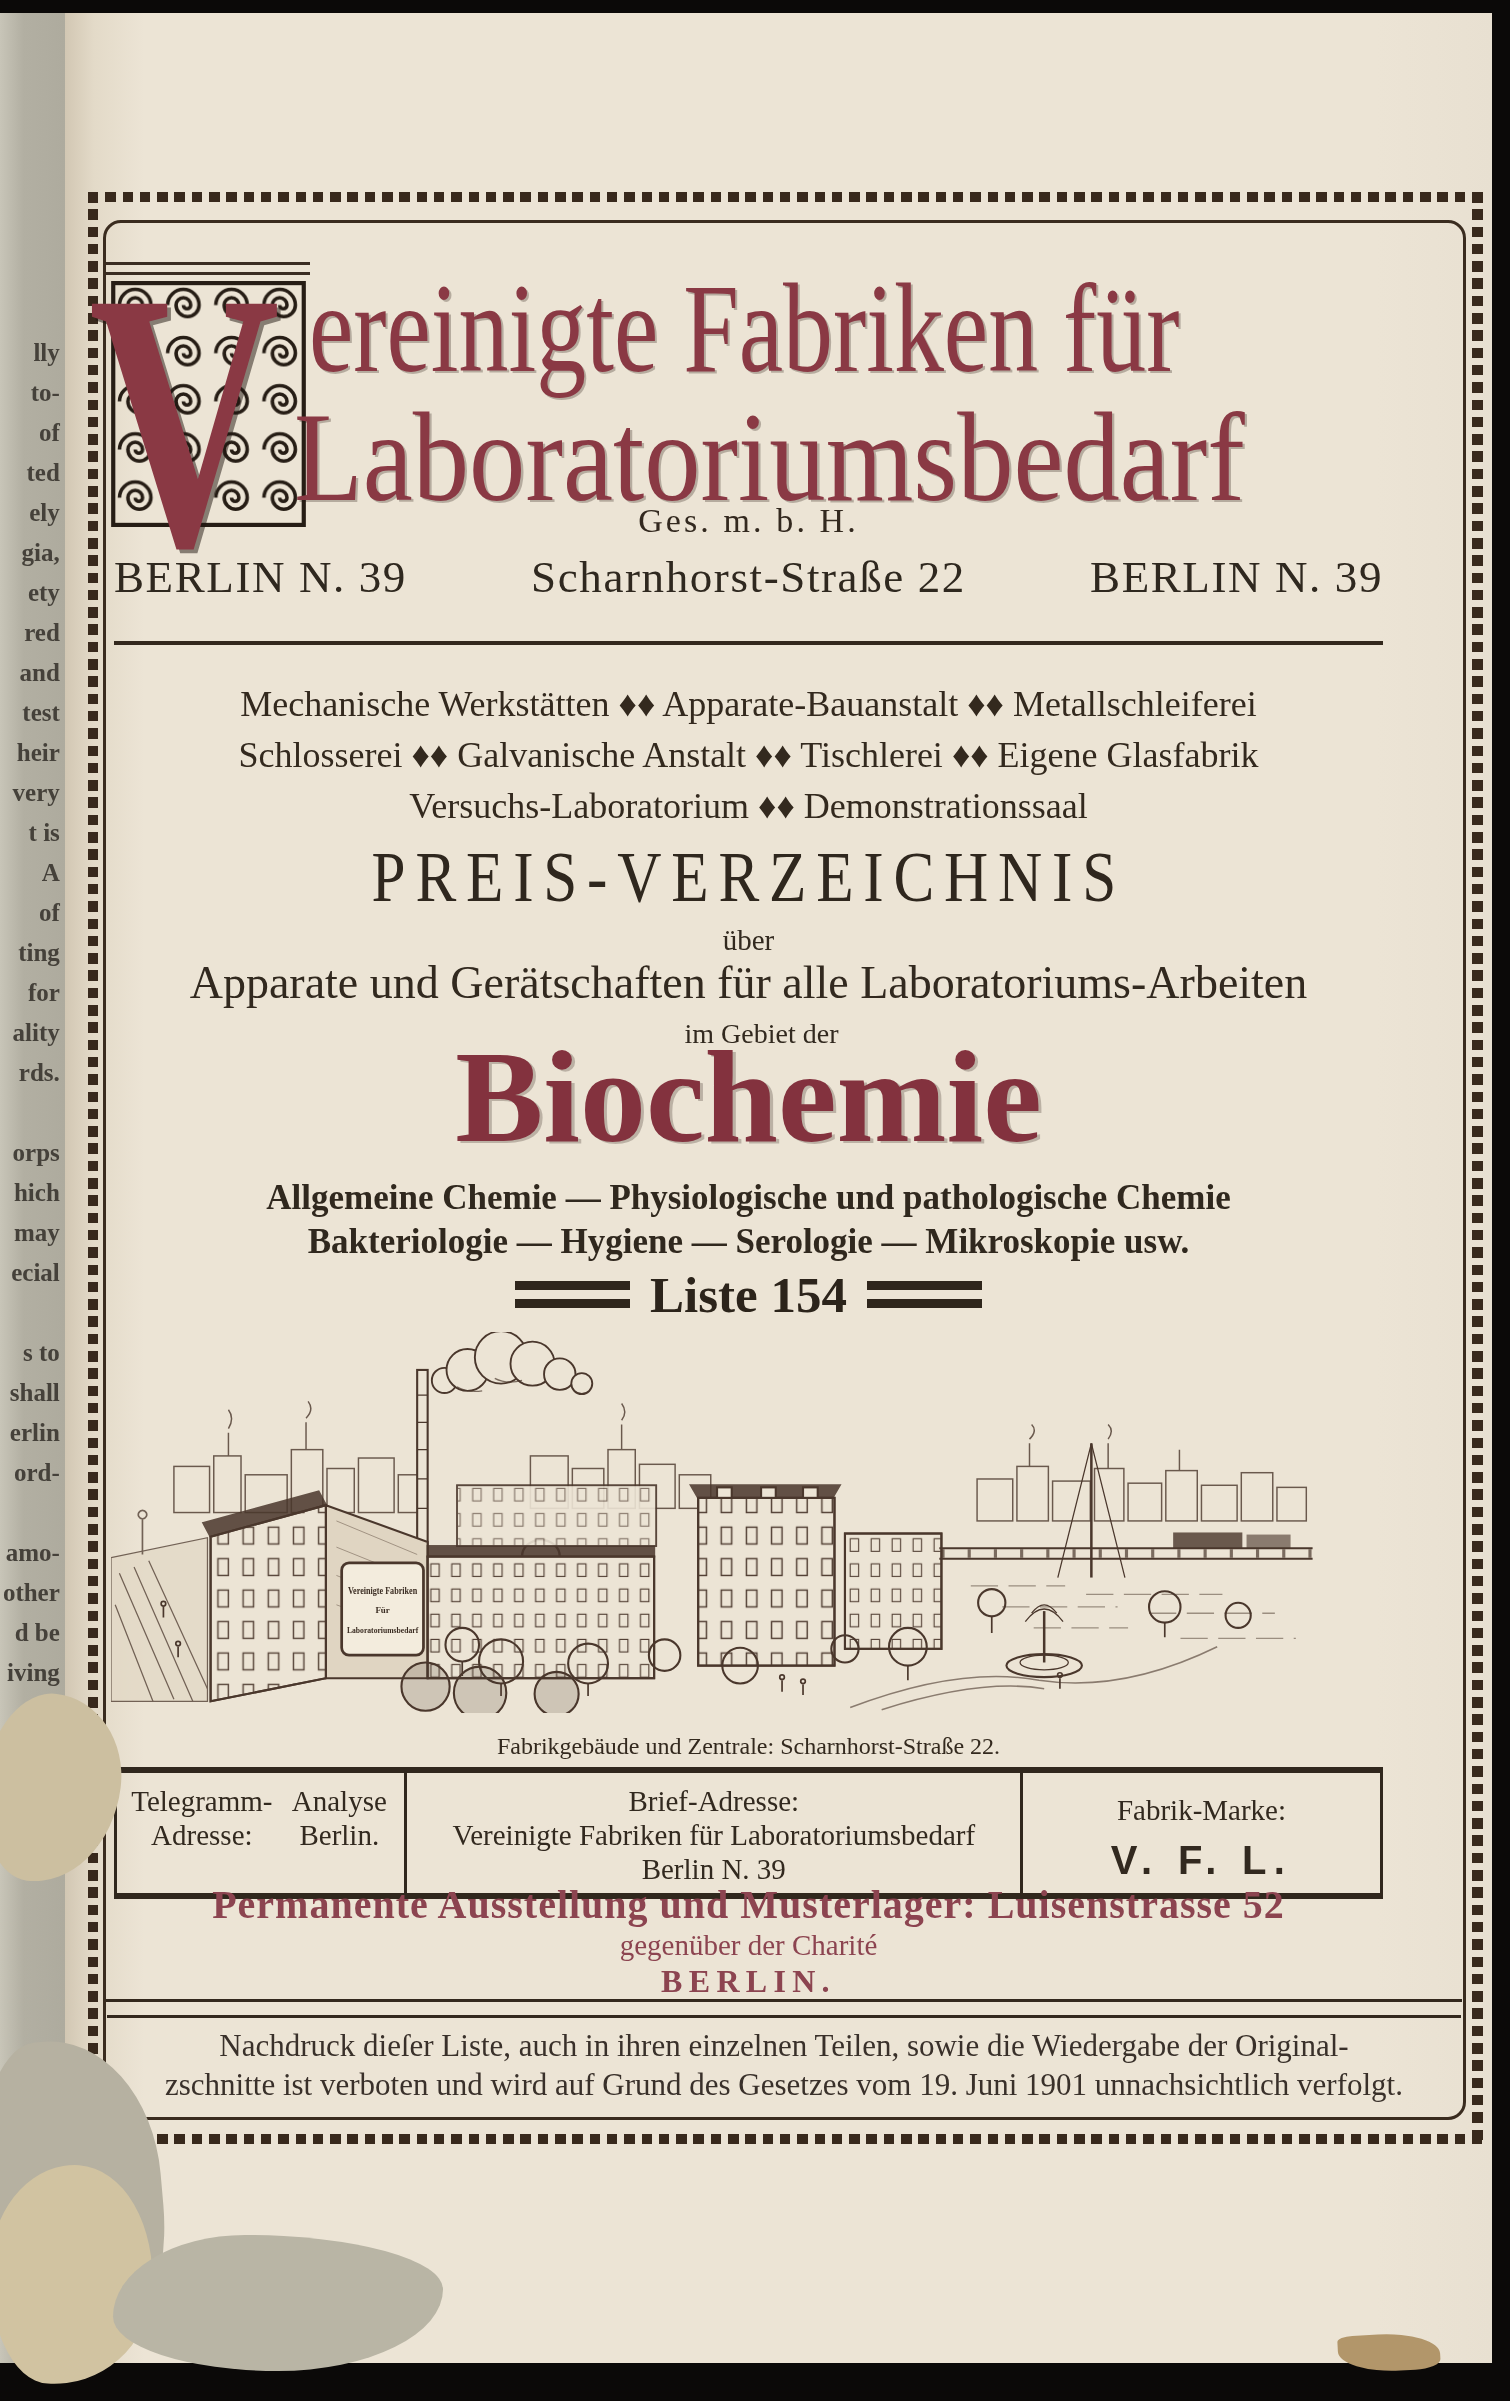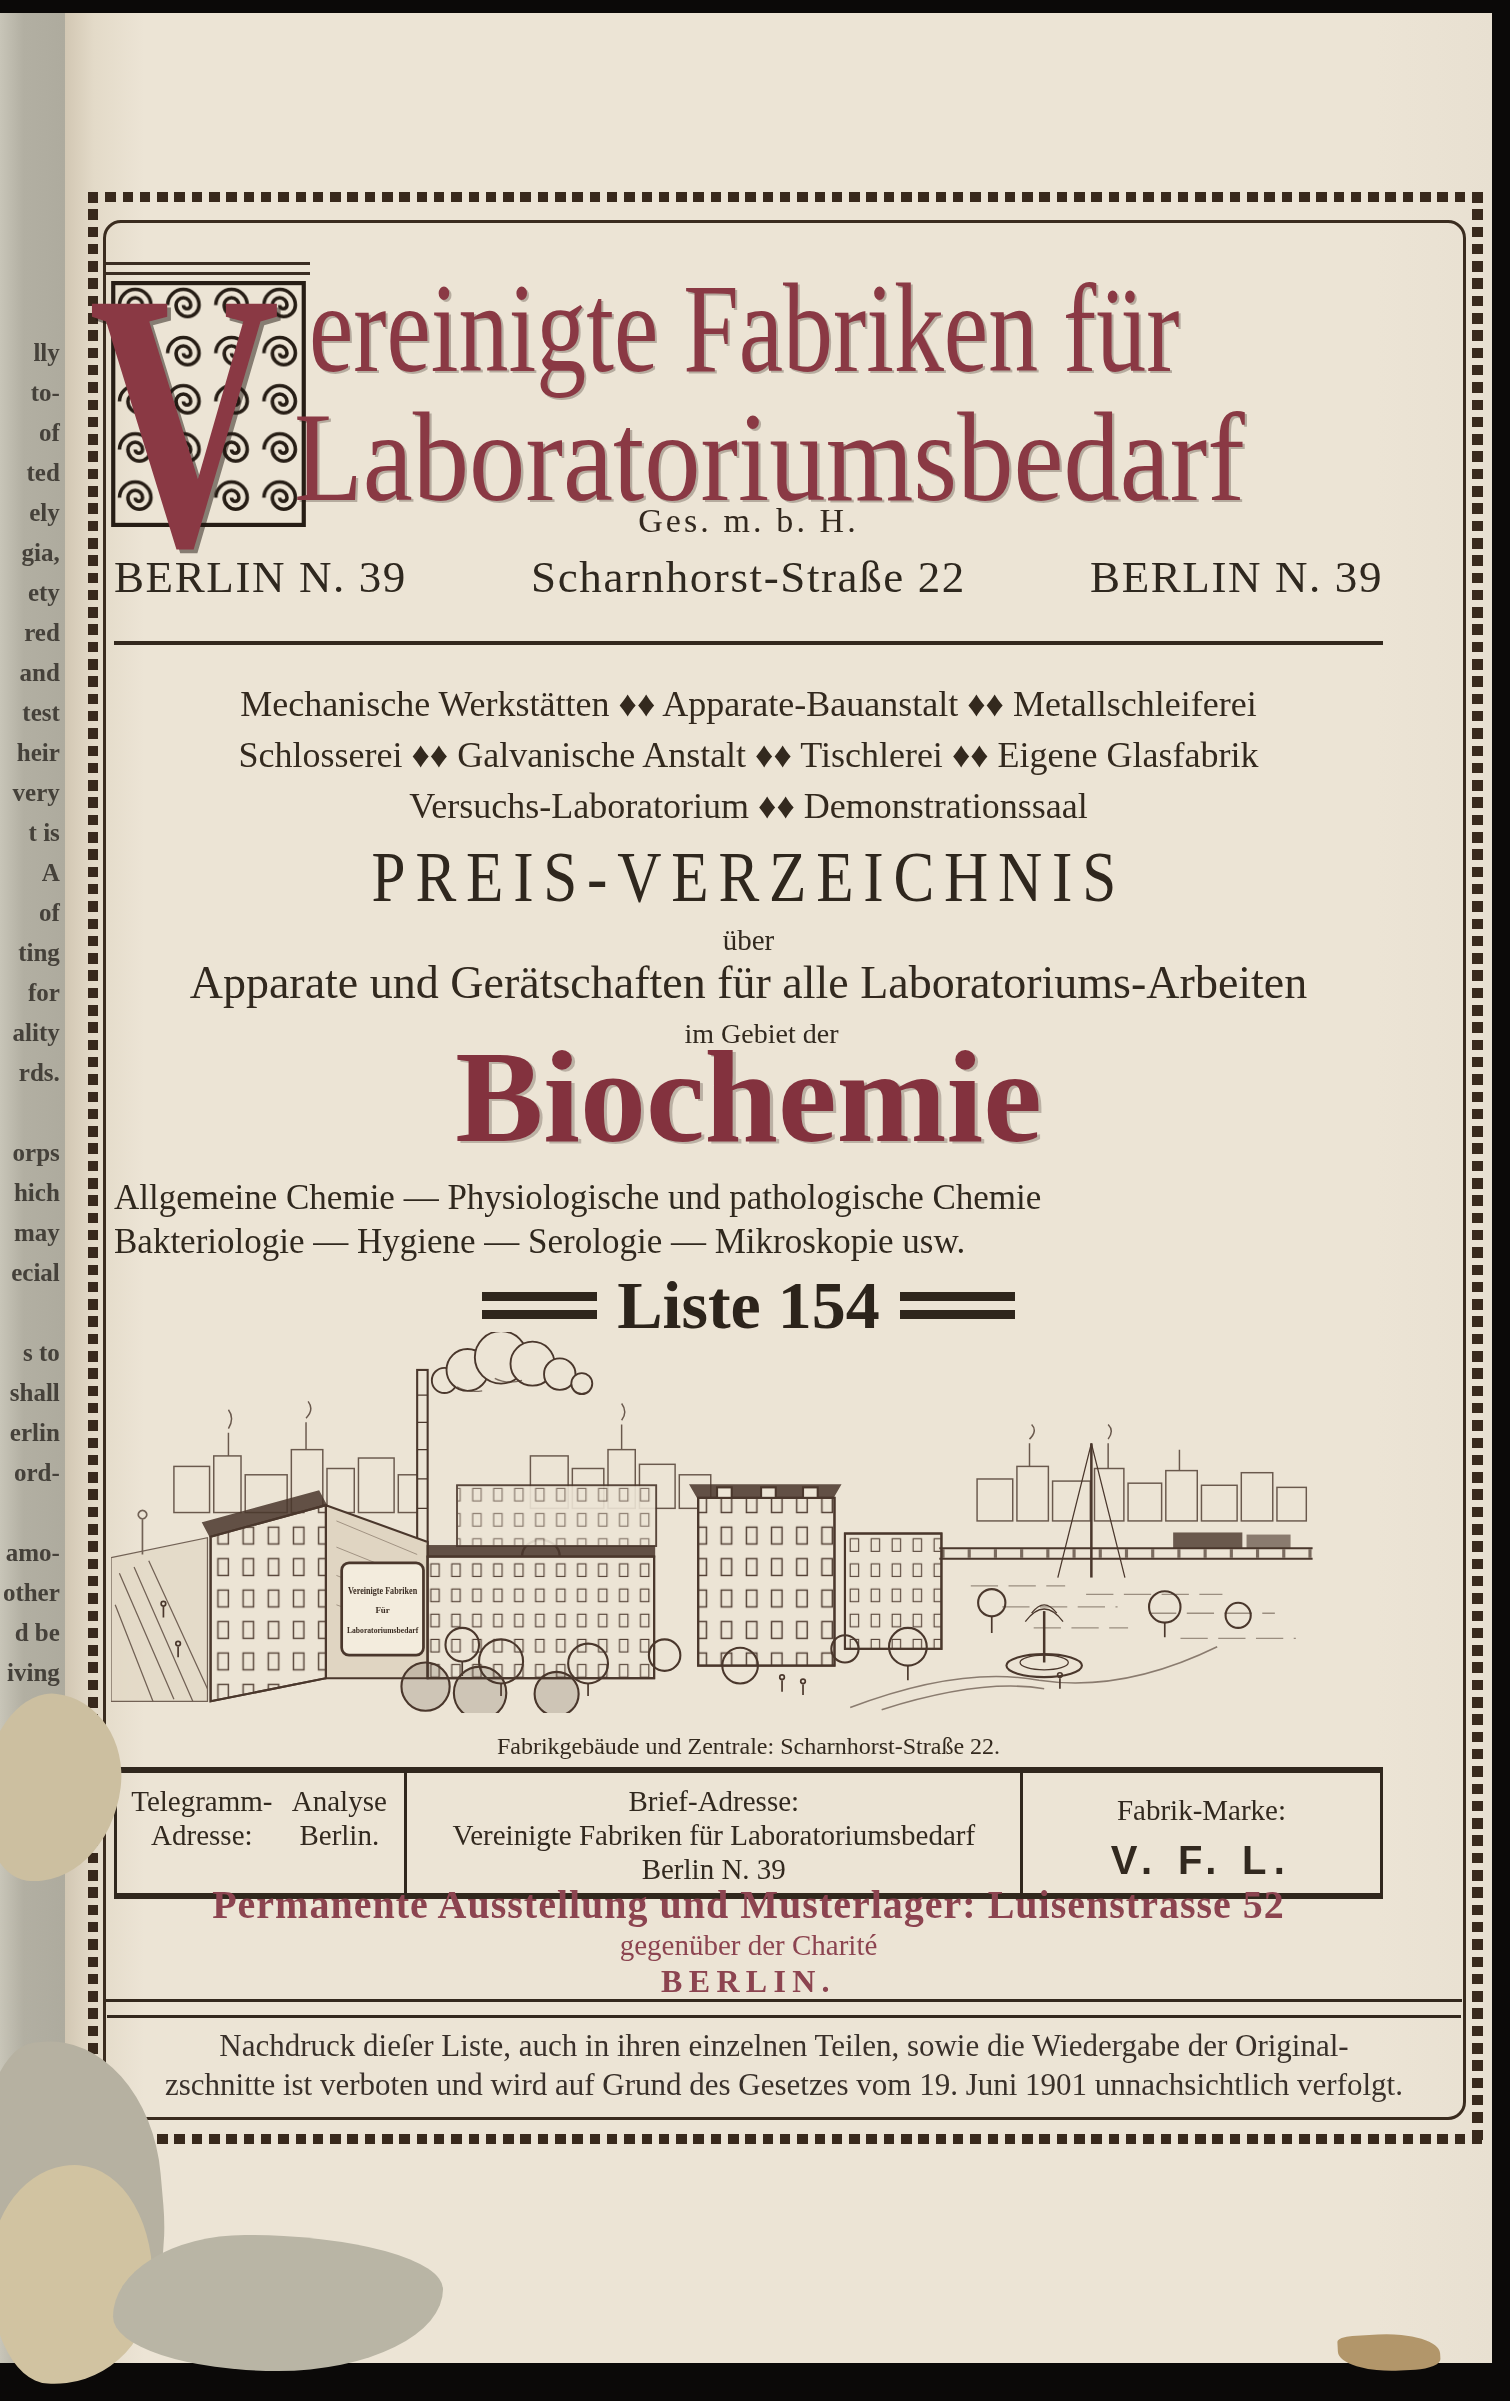--- a/index.html
+++ b/index.html
@@ -46,26 +46,26 @@
   .dept-line{display:block;height:51px;line-height:51px}
 
   .preis{position:absolute;left:49px;top:823px;width:1269px;text-align:center;
          font-size:72px;color:#2f271e}
   .preis span{display:inline-block;letter-spacing:11.5px;transform:scaleX(.85)}
   .ueber{position:absolute;left:49px;top:911px;width:1269px;text-align:center;font-size:29px}
   .scope{position:absolute;left:49px;top:943px;width:1269px;text-align:center;font-size:46px;white-space:nowrap}
   .imgebiet{position:absolute;left:62px;top:1005px;width:1269px;text-align:center;font-size:28px}
   .bio{position:absolute;left:49px;top:1017px;width:1269px;text-align:center;line-height:1.02;
        font-size:132px;font-weight:700;color:#83323e;text-shadow:3.1px 2.1px 0 rgba(40,25,18,.25)}
-  .subjects{position:absolute;left:49px;top:1163px;width:1269px;
-            font-size:35px;font-weight:400;color:#30281e}
+  .subjects{position:absolute;left:49px;top:1163px;width:1269px;text-align:center;
+            font-size:35px;font-weight:700;color:#30281e}
   .subj-line{display:block;height:44px;line-height:44px;white-space:nowrap}
 
   .liste{position:absolute;left:49px;top:1253px;width:1269px;display:flex;gap:20px;
-         justify-content:center;align-items:center;font-size:68px;font-weight:700;color:#2c241b}
+         justify-content:center;align-items:center;font-size:51px;font-weight:700;color:#2c241b}
   .dbar{width:115px;height:27px;border-top:9px solid #2f261c;border-bottom:9px solid #2f261c}
 
   .illu{position:absolute;left:46px;top:1319px;width:1275px;height:381px}
   .caption{position:absolute;left:49px;top:1720px;width:1269px;text-align:center;font-size:24px;color:#33291e}
 
   .ctable{position:absolute;left:49px;top:1754px;width:1269px;display:flex;
           border:3.1px solid #30271d;border-top-width:6.8px;border-bottom-width:6.8px;color:#32291f}
   .cell{padding:11.5px 6.3px 7.3px;font-size:29px;line-height:34px;text-align:center}
   .c1{width:23%;border-right:3.1px solid #30271d;display:flex;flex-direction:row;justify-content:center}
   .c2{width:48.5%}

